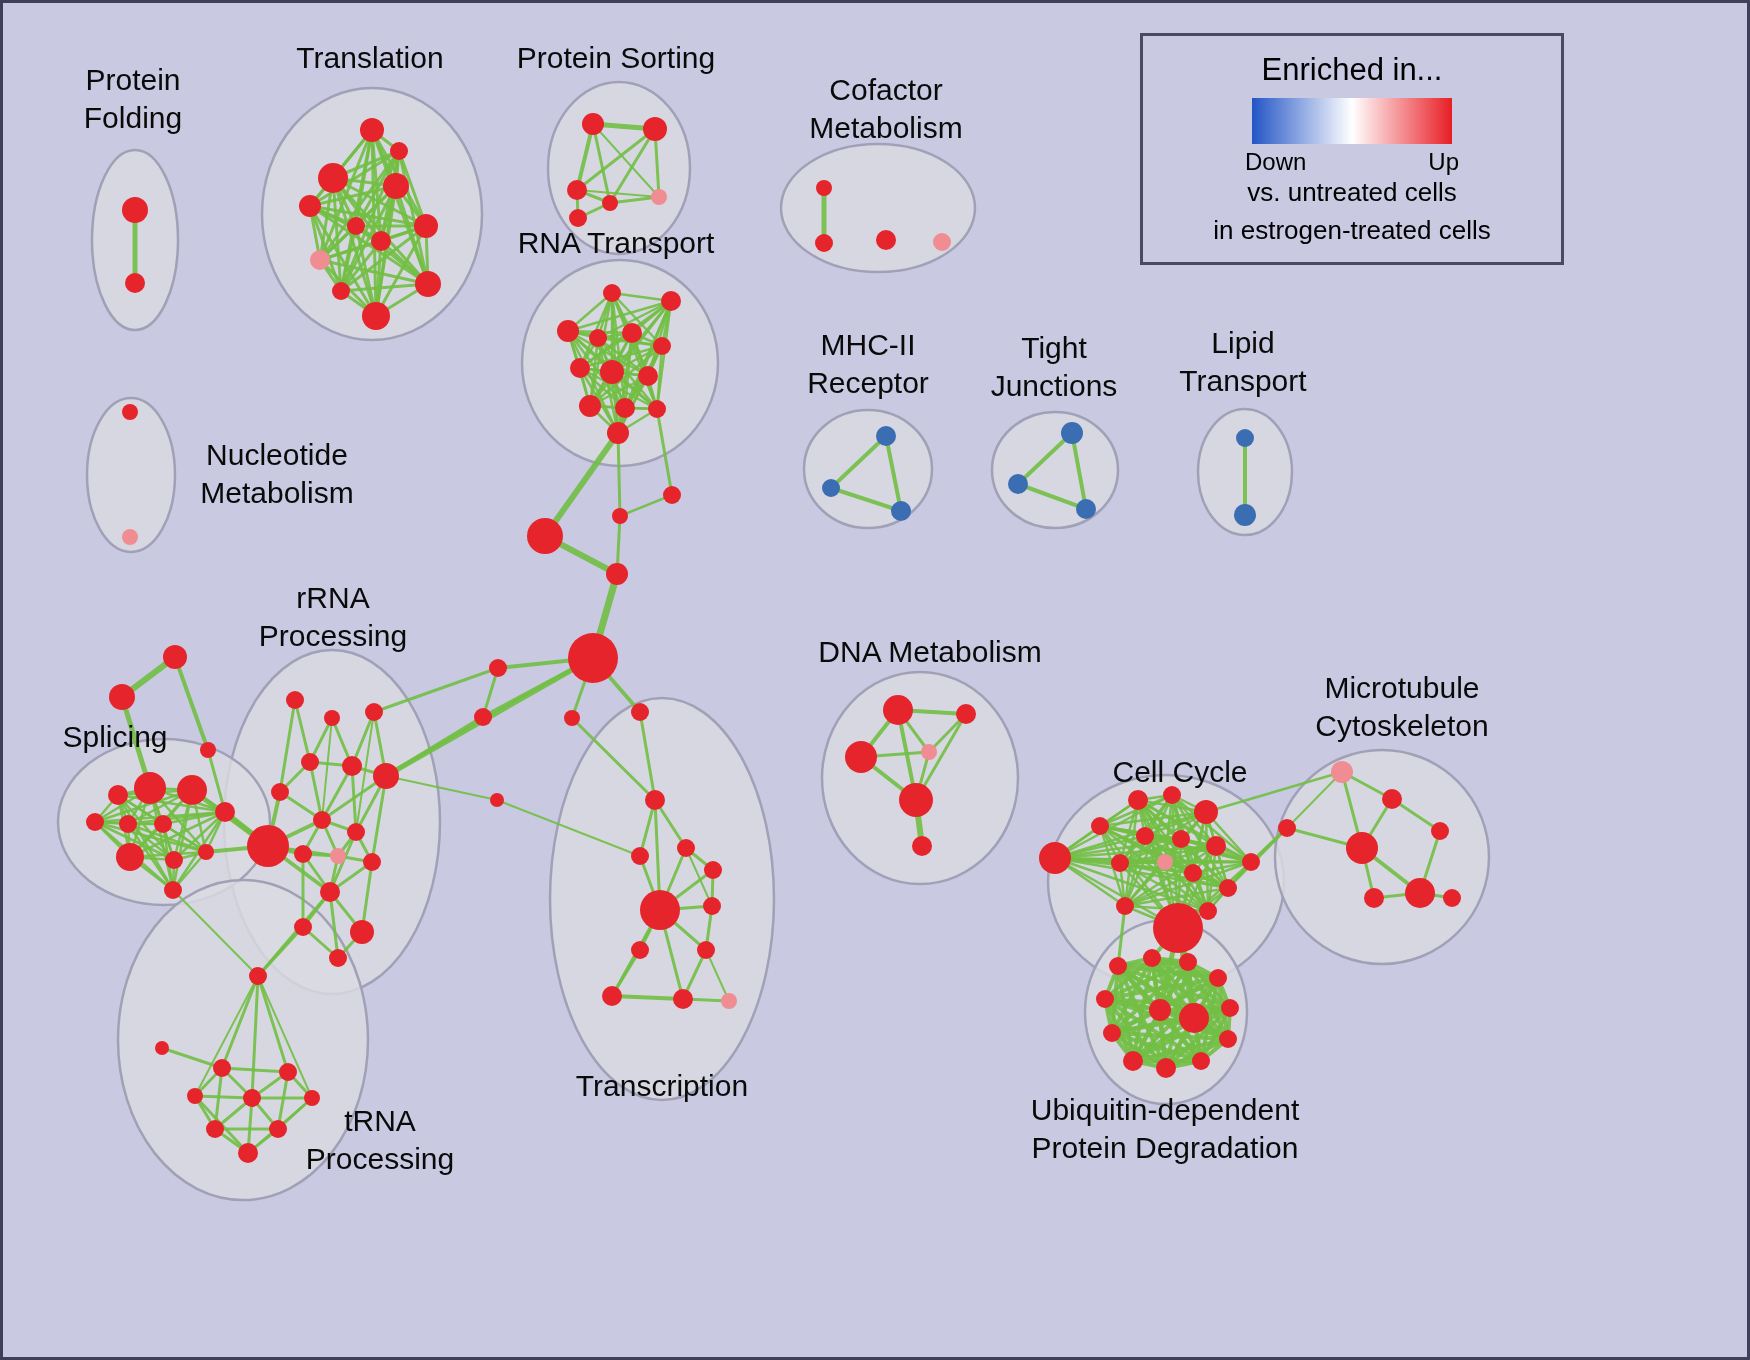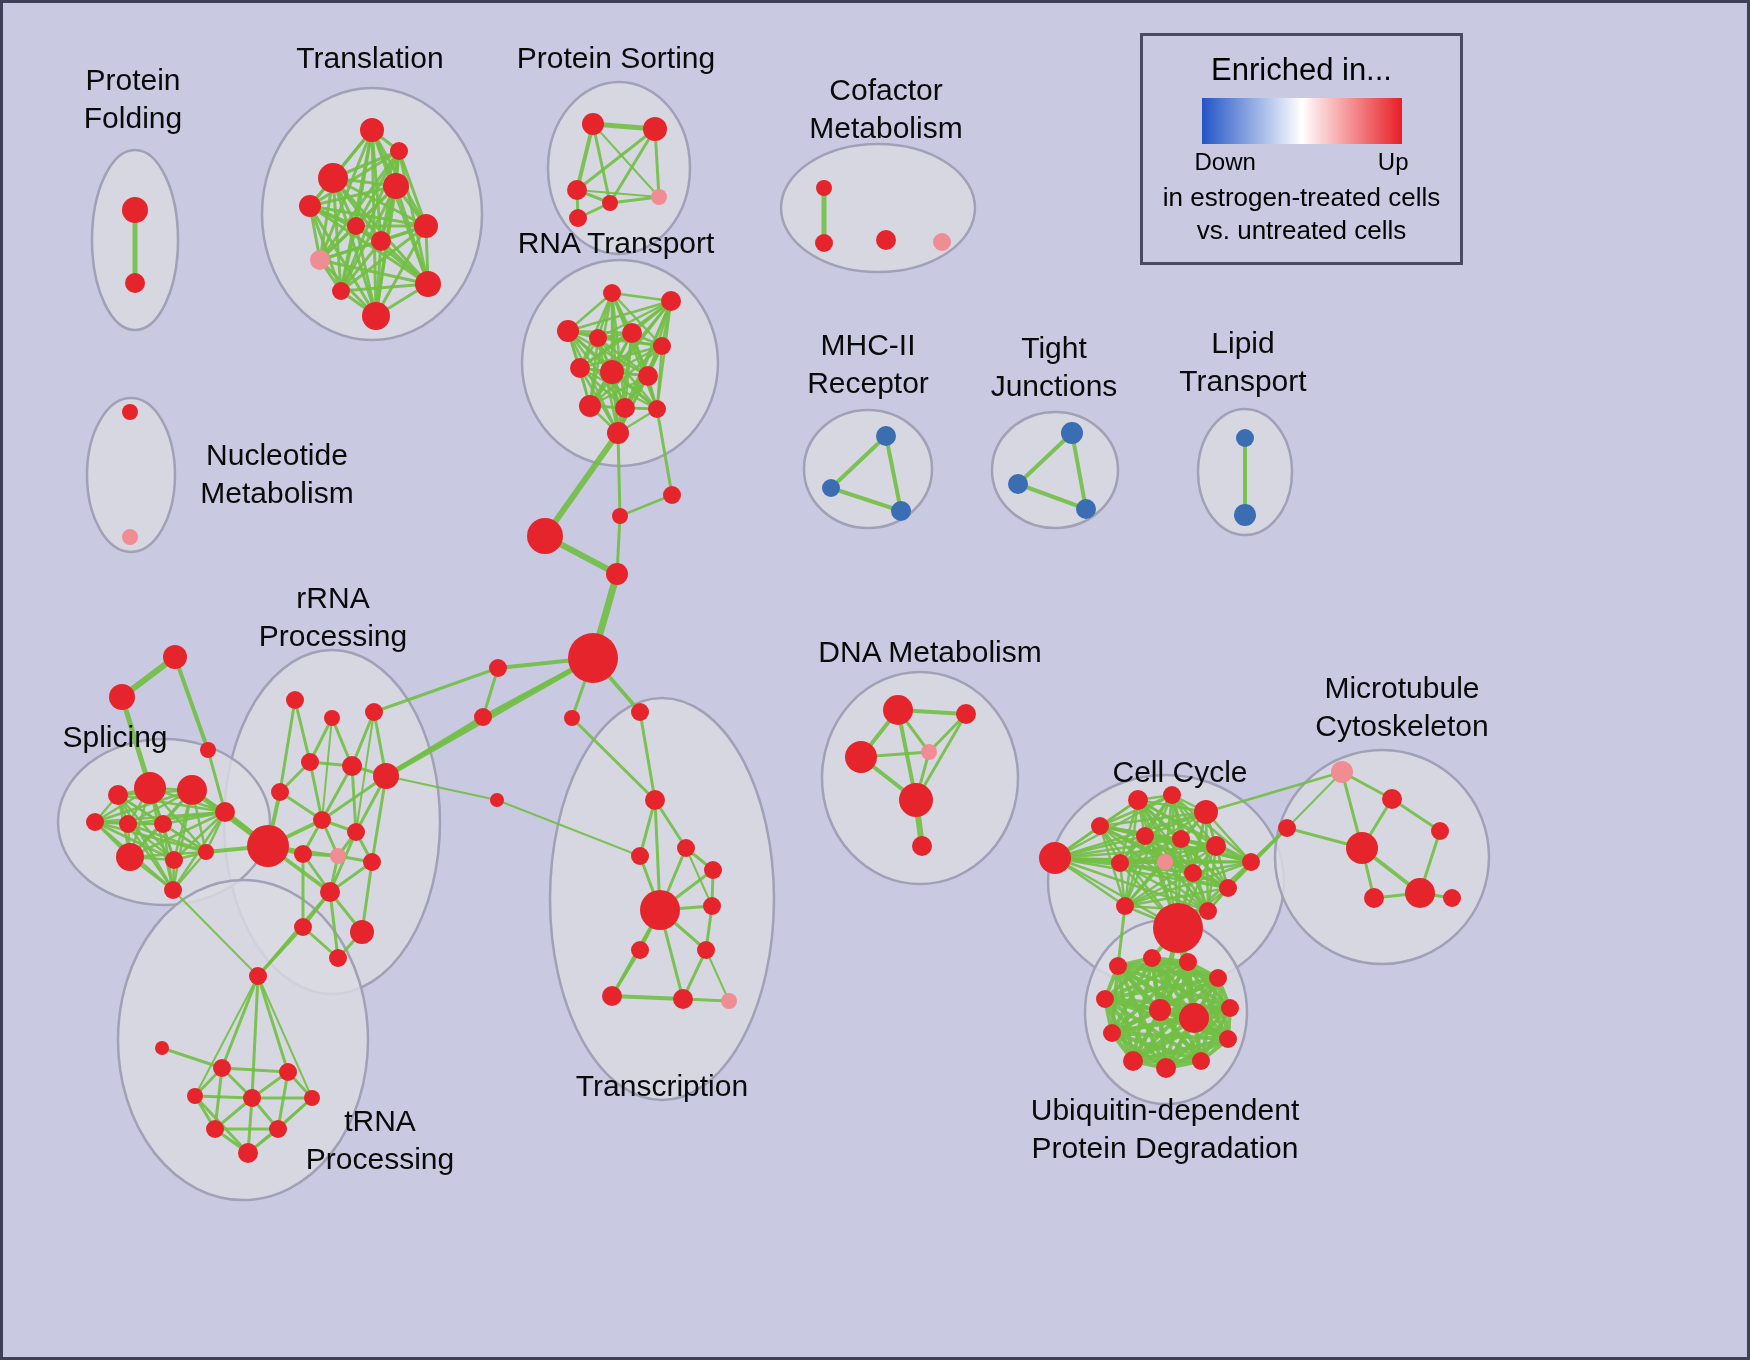--- a/index.html
+++ b/index.html
@@ -10,21 +10,21 @@
   }
   .frame{position:absolute;inset:0;border:3px solid #3f3f5a;box-sizing:border-box;pointer-events:none;z-index:30;}
   #net{position:absolute;top:0;left:0;}
   .blob{fill:#dadae2;fill-opacity:.82;stroke:#a0a0b6;stroke-width:2.5;}
   .edge{stroke-linecap:round;opacity:.9;}
   .clabel{
     font-size:30px;fill:#0a0a0a;text-anchor:middle;
     font-family:"Liberation Sans",sans-serif;
   }
   .legend{
-    position:absolute;left:1140px;top:33px;width:323px;height:232px;
+    position:absolute;left:1140px;top:33px;width:424px;height:232px;
     border:3px solid #4a4a64;box-sizing:border-box;text-align:center;color:#000;z-index:20;
   }
   .legend-title{font-size:31px;margin-top:16px;}
   .legend-gradient{width:200px;height:46px;margin:10px auto 4px auto;}
   .legend-row{width:214px;margin:0 auto;display:flex;justify-content:space-between;font-size:24px;}
   .legend-sub{font-size:26px;line-height:33px;}
   .legend-sub.first{margin-top:5px;}
 </style>
 </head>
 <body>
@@ -792,15 +792,15 @@
     <text x="1165" y="1158" class="clabel">Protein Degradation</text>
   </svg>
 
 <div class="legend">
   <div class="legend-title">Enriched in...</div>
   <div class="legend-gradient" style="background: linear-gradient(to right, rgb(35, 85, 198), rgb(255, 255, 255) 50%, rgb(232, 30, 37));"></div>
   <div class="legend-row">
     <span>Down</span>
     <span>Up</span>
   </div>
+  <div class="legend-sub">vs. untreated cells</div>
   <div class="legend-sub first">in estrogen-treated cells</div>
-  <div class="legend-sub">vs. untreated cells</div>
 </div>
 
 </body></html>

